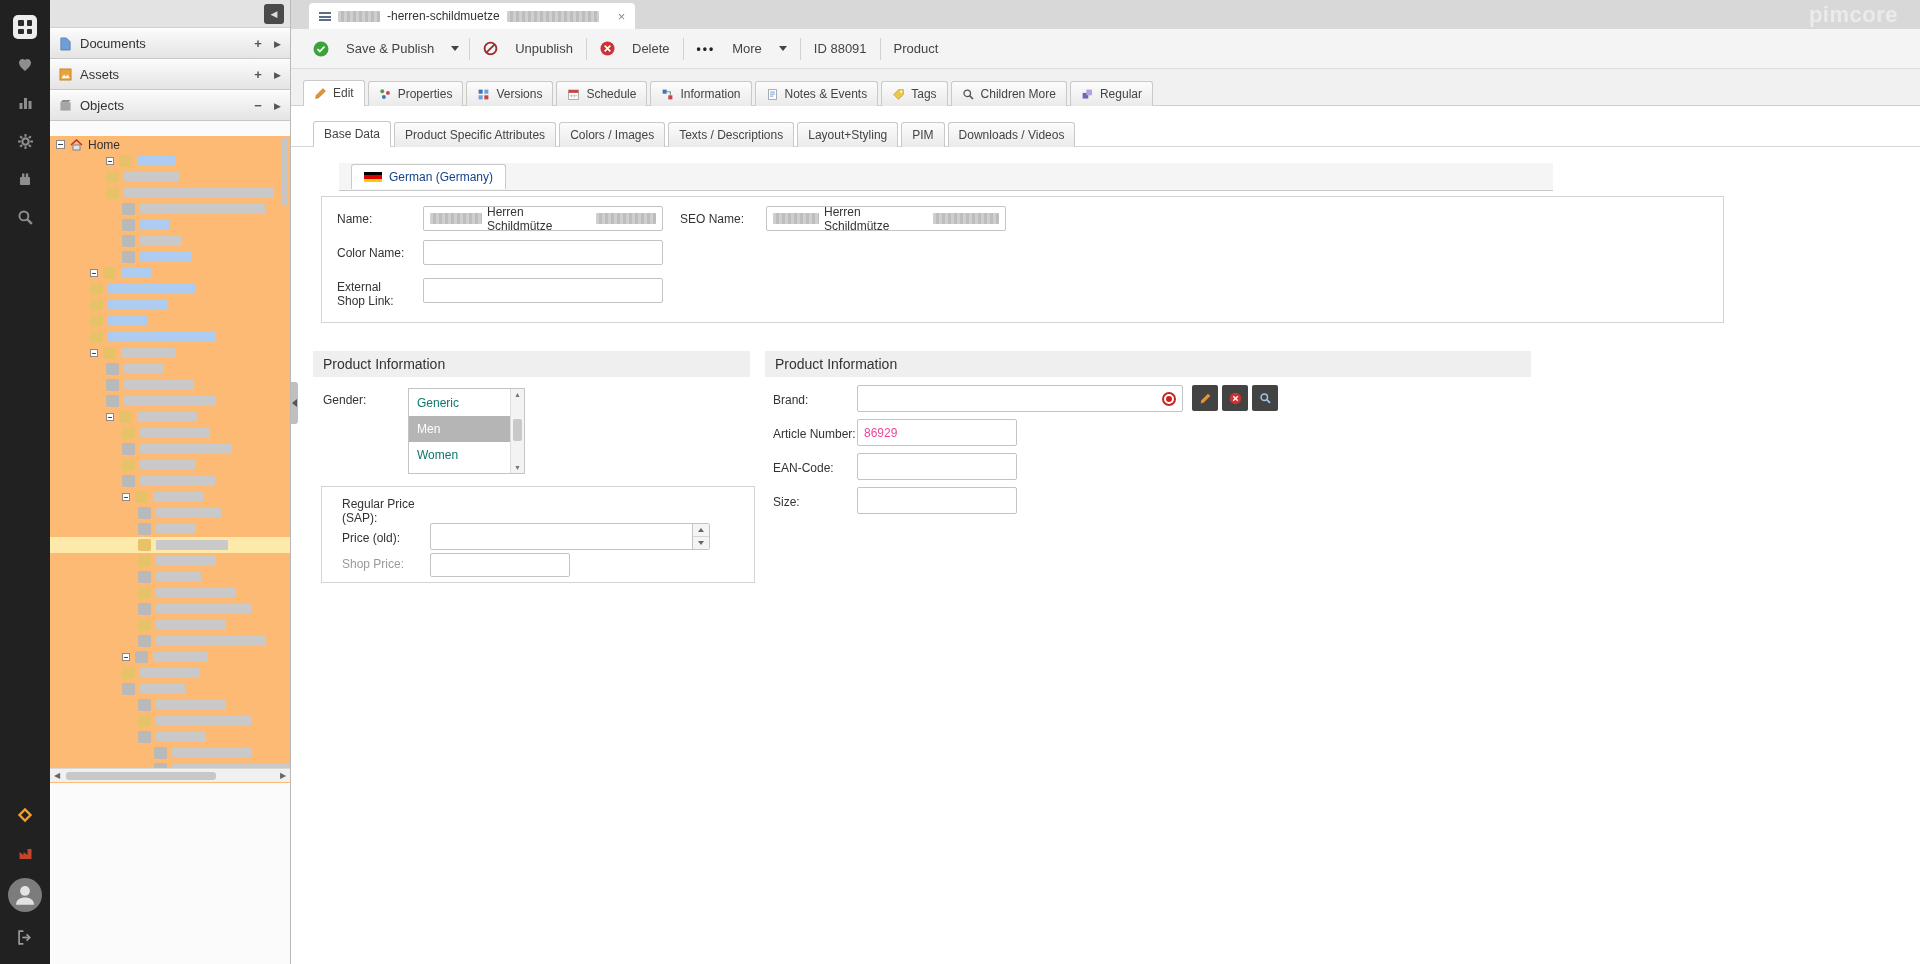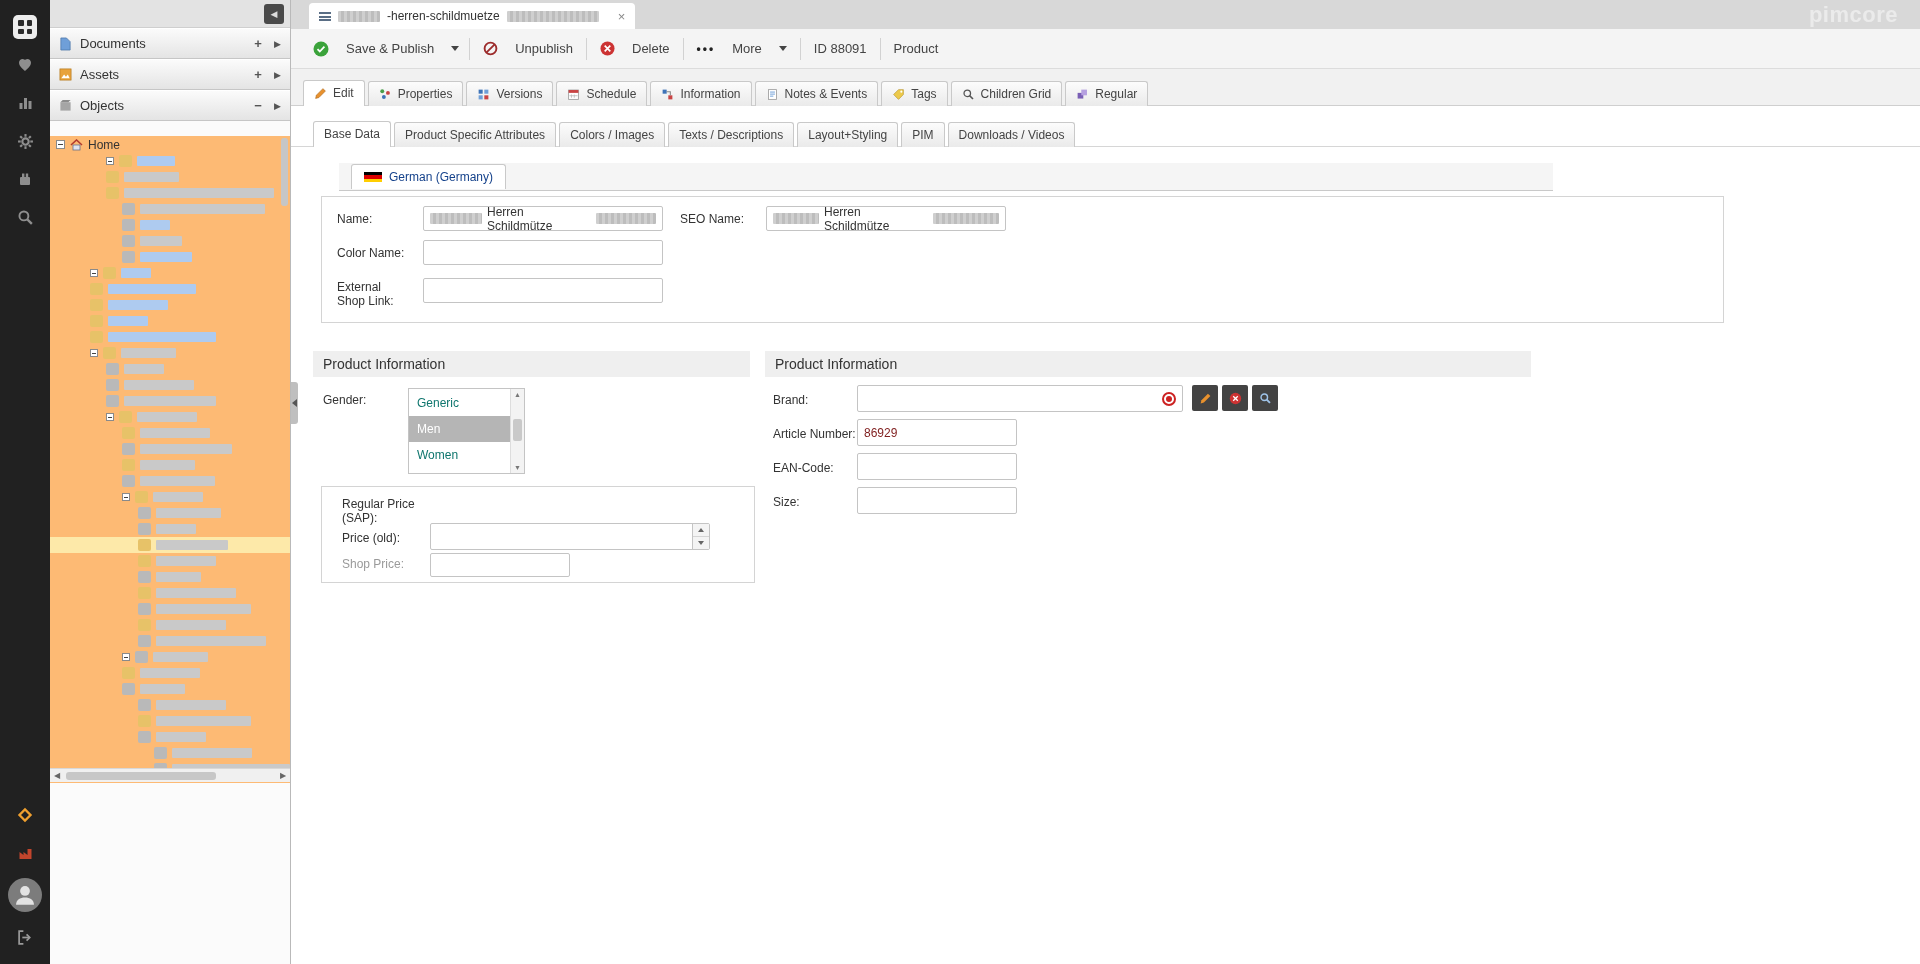--- a/index.html
+++ b/index.html
@@ -75,21 +75,21 @@
     border-bottom:1px solid #c9c9c9;display:flex;align-items:flex-start;padding-left:12px}
   .langtab{display:inline-flex;align-items:center;gap:7px;padding:5px 12px;background:#fff;
     border:1px solid #c9c9c9;border-bottom:none;border-radius:3px 3px 0 0;font-size:12px;color:#15428b;
     position:relative;top:1px;cursor:pointer}
   .flag{width:18px;height:11px;display:block}
   .flag i{display:block;height:33.33%}
   .flag .b1{background:#000}.flag .b2{background:#d00}.flag .b3{background:#ffce00}
 
   .fsmain{position:absolute;left:30px;top:196px;width:1403px;height:127px;border:1px solid #d4d4d4;background:#fff}
   .f-label{position:absolute;font-size:12px;color:#333}
-  .ti{border:1px solid #c4c4c4;height:25px;font-size:12px;padding:0 6px;background:#fff;color:#7f1d1d;border-radius:2px}
+  .ti{border:1px solid #c4c4c4;height:25px;font-size:12px;padding:0 6px;background:#fff;color:#ec4899;border-radius:2px}
   .tibox{position:absolute;border:1px solid #c4c4c4;height:25px;background:#fff;border-radius:2px;
     display:flex;align-items:center;gap:5px;padding:0 6px;font-size:12px;color:#333;overflow:hidden}
   .rx{display:inline-block;height:11px;background:repeating-linear-gradient(90deg,#cfcfcf 0 3px,#bdbdbd 3px 6px);
     border-radius:1px;vertical-align:middle;flex:none}
 
   .sech{position:absolute;height:26px;background:#efefef;display:flex;align-items:center;padding:0 10px;
     font-size:14px;color:#333}
 
   .listbox{position:absolute;left:117px;top:388px;width:117px;height:86px;border:1px solid #c4c4c4;background:#fff}
   .lb-opts{position:absolute;left:0;top:1px;right:14px;bottom:1px;overflow:hidden}
@@ -530,21 +530,21 @@
           <path d="M2 8l6-6h6v6l-6 6z" fill="#ecc94b" stroke="#b8962e" stroke-width="0.8"></path>
           <circle cx="11.5" cy="4.5" r="1.3" fill="#fff"></circle>
         </svg>
       <span>Tags</span>
     </div>
     <div class="tab">
       <svg width="13" height="13" viewBox="0 0 16 16">
           <circle cx="6.5" cy="6.5" r="4" fill="none" stroke="#555" stroke-width="1.6"></circle>
           <line x1="9.5" y1="9.5" x2="13.5" y2="13.5" stroke="#555" stroke-width="2"></line>
         </svg>
-      <span>Children Grid</span>
+      <span>Children More</span>
     </div>
     <div class="tab">
       <svg width="13" height="13" viewBox="0 0 16 16">
           <rect x="2" y="6" width="7" height="7" fill="#7a5fb5"></rect>
           <rect x="6.5" y="2" width="7" height="7" fill="#b5a0e0"></rect>
         </svg>
       <span>Regular</span>
     </div>
   </div>
 

